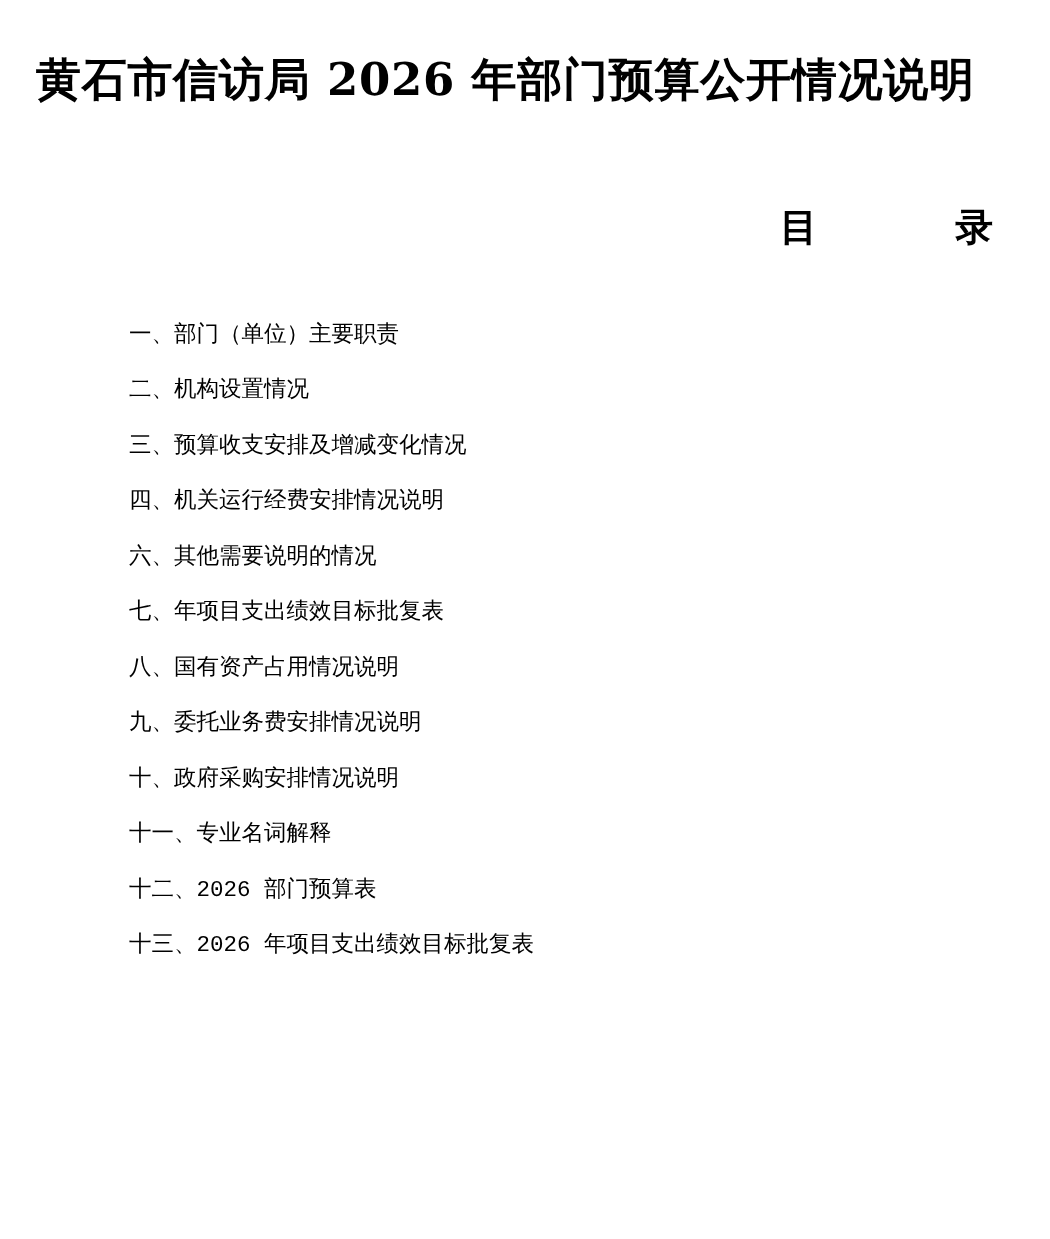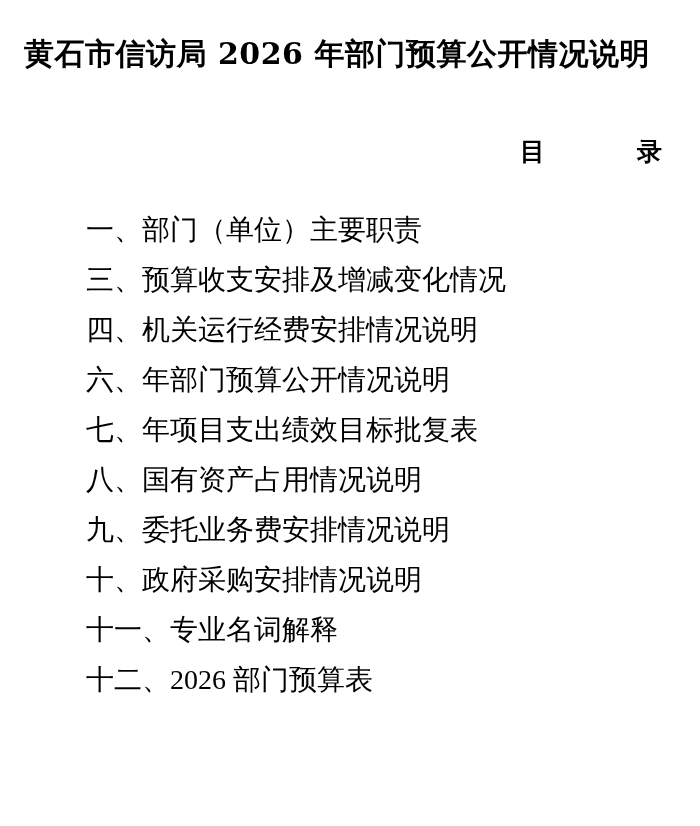--- a/index.html
+++ b/index.html
@@ -40,43 +40,45 @@
     letter-spacing: 14px;
     padding-left: 14px;
   }
   .toc-list {
     margin: 0;
     padding: 0;
     list-style: none;
     margin-top: 48px;
   }
   .toc-item {
-    font-size: 28px;
+    font-size: 15px;
     line-height: 1.0;
     padding: 0 0 0 62px;
     margin-bottom: 22px;
     white-space: nowrap;
-    font-family: Liberation Serif, serif;
+    font-family: Liberation Mono, monospace;
   }
 </style>
 </head>
 <body>
 
 <div class="page">
 
   <h1 class="doc-title">黄石市信访局 2026 年部门预算公开情况说明</h1>
 
   <h2 class="toc-heading">目　　录</h2>
 
   <ul class="toc-list">
     <li class="toc-item">一、部门（单位）主要职责</li>
+    <li class="toc-item">二、机构设置情况</li>
     <li class="toc-item">三、预算收支安排及增减变化情况</li>
     <li class="toc-item">四、机关运行经费安排情况说明</li>
-    <li class="toc-item">六、年部门预算公开情况说明</li>
+    <li class="toc-item">六、其他需要说明的情况</li>
     <li class="toc-item">七、年项目支出绩效目标批复表</li>
     <li class="toc-item">八、国有资产占用情况说明</li>
     <li class="toc-item">九、委托业务费安排情况说明</li>
     <li class="toc-item">十、政府采购安排情况说明</li>
     <li class="toc-item">十一、专业名词解释</li>
     <li class="toc-item">十二、2026 部门预算表</li>
+    <li class="toc-item">十三、2026 年项目支出绩效目标批复表</li>
   </ul>
 
 </div>
 
 </body></html>

